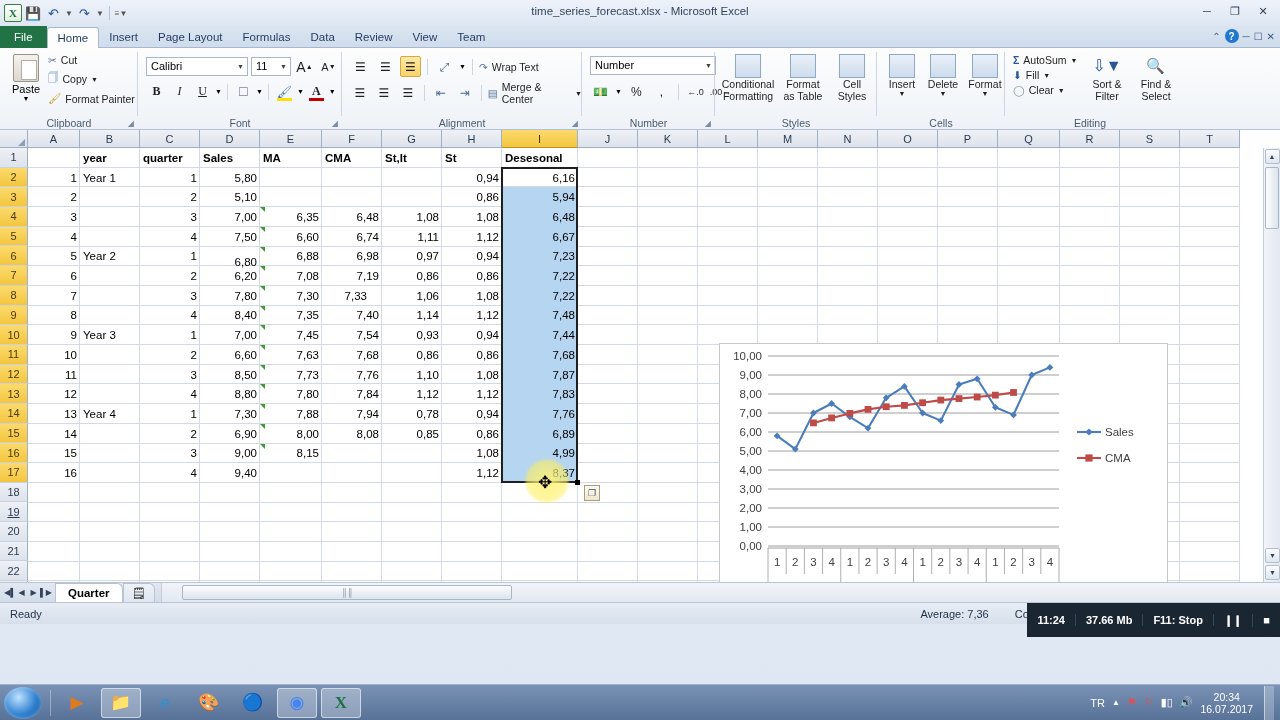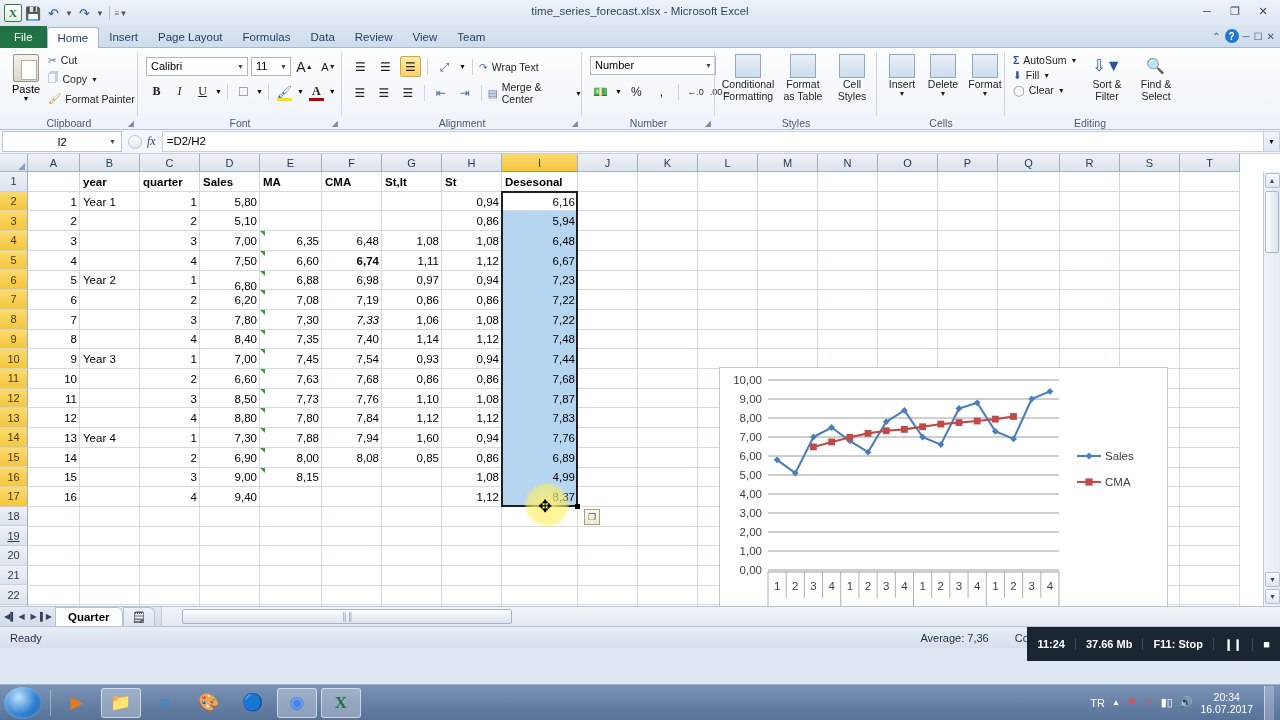--- a/index.html
+++ b/index.html
@@ -416,33 +416,20 @@
         <div class="btnv" style="width:42px">
           <div style="font-size:15px;line-height:24px;color:#2a5699">🔍</div>
           <div>Find &amp;</div>
           <div>Select</div>
         </div>
       </div>
       <div class="gl">Editing</div>
     </div>
   </div>
 
-  <div class="fbar" style="height:24px">
-    <div class="namebox">
-      <span>I2</span>
-      <span class="caret">▼</span>
-    </div>
-    <div class="fbsep">
-      <div class="rb"></div>
-      <div class="fx">fx</div>
-    </div>
-    <div class="finput">=D2/H2</div>
-    <div style="width:17px;background:linear-gradient(#f1f4f9,#e3e9f1);border:1px solid #c5cfdd;
-                margin:1px 0;display:flex;align-items:center;justify-content:center;font-size:7px">▼</div>
-  </div>
 
   <div class="gridwrap">
     <div class="colhdr" id="colhdr">
       <div class="corner"></div>
     <div class="ch" style="width: 52px;">A</div>
         <div class="ch" style="width: 60px;">B</div>
         <div class="ch" style="width: 60px;">C</div>
         <div class="ch" style="width: 60px;">D</div>
         <div class="ch" style="width: 62px;">E</div>
         <div class="ch" style="width: 60px;">F</div>
@@ -555,21 +542,21 @@
         <div class="cell r" style="left: 232px; top: 59.1px; width: 62px; height: 19.7px;">6,35</div>
         <div class="cell r" style="left: 294px; top: 59.1px; width: 60px; height: 19.7px;">6,48</div>
         <div class="cell r" style="left: 354px; top: 59.1px; width: 60px; height: 19.7px;">1,08</div>
         <div class="cell r" style="left: 414px; top: 59.1px; width: 60px; height: 19.7px;">1,08</div>
         <div class="cell r" style="left: 474px; top: 59.1px; width: 76px; height: 19.7px;">6,48</div>
         <div class="cmark" style="left: 232px; top: 59.1px;"></div>
         <div class="cell r" style="left: 0px; top: 78.8px; width: 52px; height: 19.7px;">4</div>
         <div class="cell r" style="left: 112px; top: 78.8px; width: 60px; height: 19.7px;">4</div>
         <div class="cell r" style="left: 172px; top: 78.8px; width: 60px; height: 19.7px;">7,50</div>
         <div class="cell r" style="left: 232px; top: 78.8px; width: 62px; height: 19.7px;">6,60</div>
-        <div class="cell r" style="left: 294px; top: 78.8px; width: 60px; height: 19.7px; font-weight: bold;">6,74</div>
+        <div class="cell r" style="left: 294px; top: 78.8px; width: 60px; height: 19.7px;">6,74</div>
         <div class="cell r" style="left: 354px; top: 78.8px; width: 60px; height: 19.7px;">1,11</div>
         <div class="cell r" style="left: 414px; top: 78.8px; width: 60px; height: 19.7px;">1,12</div>
         <div class="cell r" style="left: 474px; top: 78.8px; width: 76px; height: 19.7px;">6,67</div>
         <div class="cmark" style="left: 232px; top: 78.8px;"></div>
         <div class="cell r" style="left: 0px; top: 98.5px; width: 52px; height: 19.7px;">5</div>
         <div class="cell " style="left: 52px; top: 98.5px; width: 60px; height: 19.7px;">Year 2</div>
         <div class="cell r" style="left: 112px; top: 98.5px; width: 60px; height: 19.7px;">1</div>
         <div class="cell r" style="left: 172px; top: 98.5px; width: 60px; height: 30px;">6,80</div>
         <div class="cell r" style="left: 232px; top: 98.5px; width: 62px; height: 19.7px;">6,88</div>
         <div class="cell r" style="left: 294px; top: 98.5px; width: 60px; height: 19.7px;">6,98</div>
@@ -583,21 +570,21 @@
         <div class="cell r" style="left: 232px; top: 118.2px; width: 62px; height: 19.7px;">7,08</div>
         <div class="cell r" style="left: 294px; top: 118.2px; width: 60px; height: 19.7px;">7,19</div>
         <div class="cell r" style="left: 354px; top: 118.2px; width: 60px; height: 19.7px;">0,86</div>
         <div class="cell r" style="left: 414px; top: 118.2px; width: 60px; height: 19.7px;">0,86</div>
         <div class="cell r" style="left: 474px; top: 118.2px; width: 76px; height: 19.7px;">7,22</div>
         <div class="cmark" style="left: 232px; top: 118.2px;"></div>
         <div class="cell r" style="left: 0px; top: 137.9px; width: 52px; height: 19.7px;">7</div>
         <div class="cell r" style="left: 112px; top: 137.9px; width: 60px; height: 19.7px;">3</div>
         <div class="cell r" style="left: 172px; top: 137.9px; width: 60px; height: 19.7px;">7,80</div>
         <div class="cell r" style="left: 232px; top: 137.9px; width: 62px; height: 19.7px;">7,30</div>
-        <div class="cell r" style="left: 294px; top: 137.9px; width: 60px; height: 19.7px; font-style: italic;">7,33</div>
+        <div class="cell r" style="left: 282px; top: 137.9px; width: 60px; height: 19.7px;">7,33</div>
         <div class="cell r" style="left: 354px; top: 137.9px; width: 60px; height: 19.7px;">1,06</div>
         <div class="cell r" style="left: 414px; top: 137.9px; width: 60px; height: 19.7px;">1,08</div>
         <div class="cell r" style="left: 474px; top: 137.9px; width: 76px; height: 19.7px;">7,22</div>
         <div class="cmark" style="left: 232px; top: 137.9px;"></div>
         <div class="cell r" style="left: 0px; top: 157.6px; width: 52px; height: 19.7px;">8</div>
         <div class="cell r" style="left: 112px; top: 157.6px; width: 60px; height: 19.7px;">4</div>
         <div class="cell r" style="left: 172px; top: 157.6px; width: 60px; height: 19.7px;">8,40</div>
         <div class="cell r" style="left: 232px; top: 157.6px; width: 62px; height: 19.7px;">7,35</div>
         <div class="cell r" style="left: 294px; top: 157.6px; width: 60px; height: 19.7px;">7,40</div>
         <div class="cell r" style="left: 354px; top: 157.6px; width: 60px; height: 19.7px;">1,14</div>
@@ -640,21 +627,21 @@
         <div class="cell r" style="left: 354px; top: 236.4px; width: 60px; height: 19.7px;">1,12</div>
         <div class="cell r" style="left: 414px; top: 236.4px; width: 60px; height: 19.7px;">1,12</div>
         <div class="cell r" style="left: 474px; top: 236.4px; width: 76px; height: 19.7px;">7,83</div>
         <div class="cmark" style="left: 232px; top: 236.4px;"></div>
         <div class="cell r" style="left: 0px; top: 256.1px; width: 52px; height: 19.7px;">13</div>
         <div class="cell " style="left: 52px; top: 256.1px; width: 60px; height: 19.7px;">Year 4</div>
         <div class="cell r" style="left: 112px; top: 256.1px; width: 60px; height: 19.7px;">1</div>
         <div class="cell r" style="left: 172px; top: 256.1px; width: 60px; height: 19.7px;">7,30</div>
         <div class="cell r" style="left: 232px; top: 256.1px; width: 62px; height: 19.7px; text-align: center;">7,88</div>
         <div class="cell r" style="left: 294px; top: 256.1px; width: 60px; height: 19.7px;">7,94</div>
-        <div class="cell r" style="left: 354px; top: 256.1px; width: 60px; height: 19.7px;">1,60</div>
+        <div class="cell r" style="left: 354px; top: 256.1px; width: 60px; height: 19.7px;">0,78</div>
         <div class="cell r" style="left: 414px; top: 256.1px; width: 60px; height: 19.7px;">0,94</div>
         <div class="cell r" style="left: 474px; top: 256.1px; width: 76px; height: 19.7px;">7,76</div>
         <div class="cmark" style="left: 232px; top: 256.1px;"></div>
         <div class="cell r" style="left: 0px; top: 275.8px; width: 52px; height: 19.7px;">14</div>
         <div class="cell r" style="left: 112px; top: 275.8px; width: 60px; height: 19.7px;">2</div>
         <div class="cell r" style="left: 172px; top: 275.8px; width: 60px; height: 19.7px;">6,90</div>
         <div class="cell r" style="left: 232px; top: 275.8px; width: 62px; height: 19.7px;">8,00</div>
         <div class="cell r" style="left: 294px; top: 275.8px; width: 60px; height: 19.7px;">8,08</div>
         <div class="cell r" style="left: 354px; top: 275.8px; width: 60px; height: 19.7px;">0,85</div>
         <div class="cell r" style="left: 414px; top: 275.8px; width: 60px; height: 19.7px;">0,86</div>

